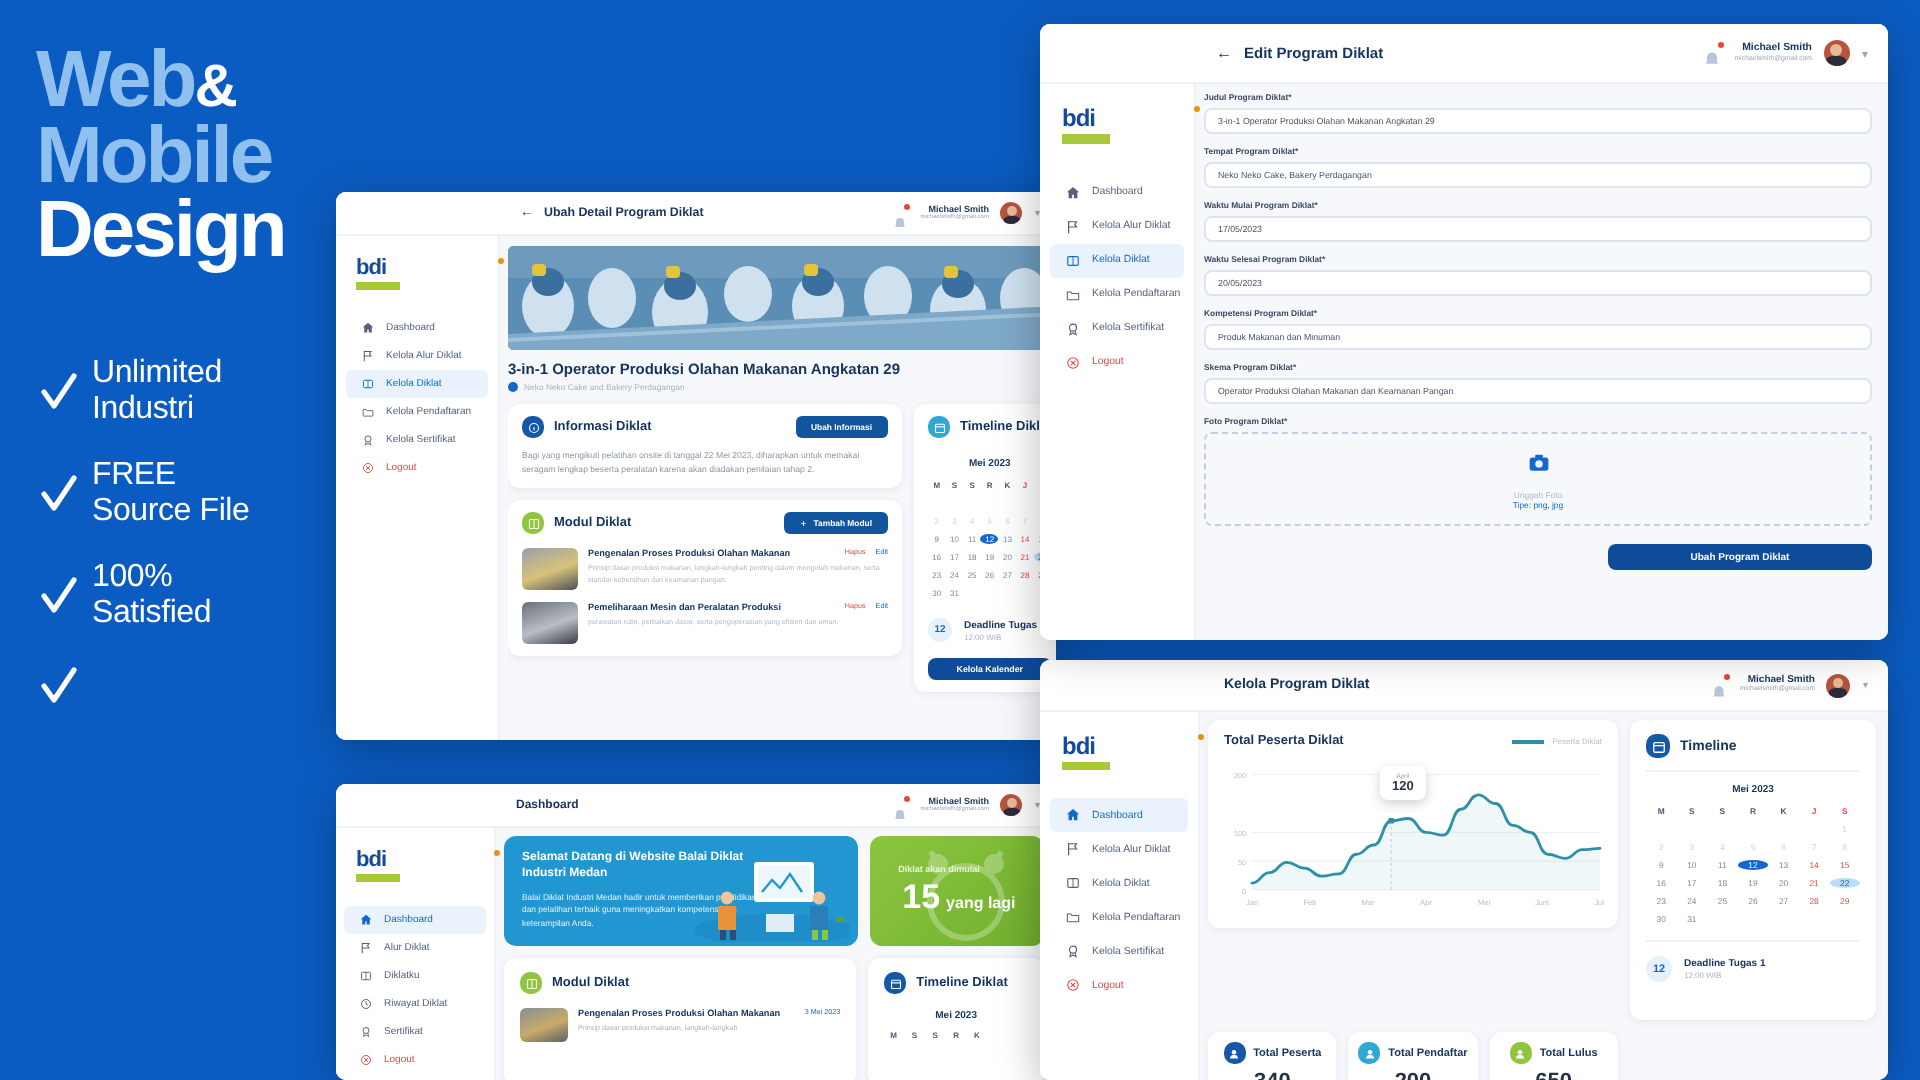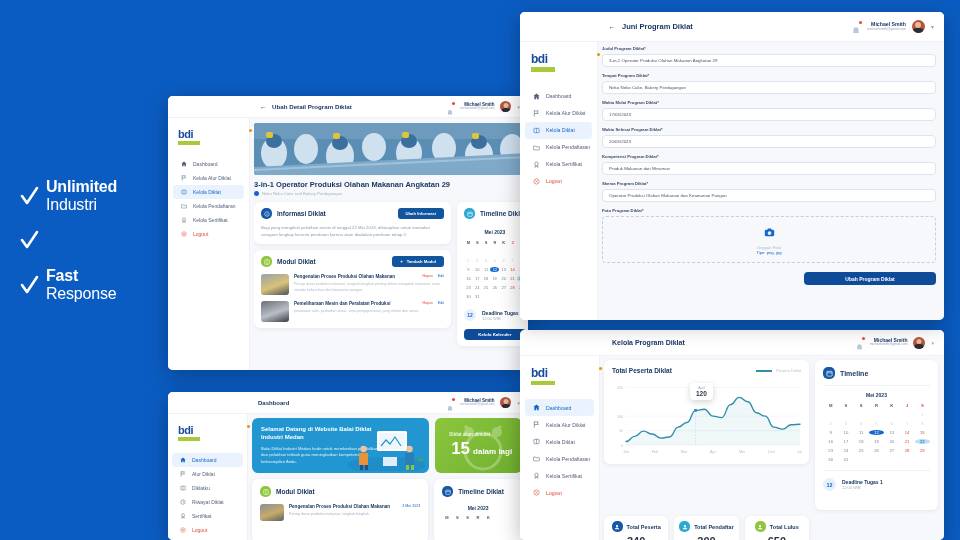--- a/index.html
+++ b/index.html
@@ -17,21 +17,21 @@
   .pt-1 { font-size: 40px; color: #8FC0F0; }
   .pt-1 .amp { color: #ffffff; font-size: 30px; }
   .pt-2 { font-size: 40px; color: #8FC0F0; }
   .pt-3 { font-size: 40px; color: #ffffff; }
 
   .promo-list { position: absolute; left: 20px; top: 178px; width: 150px; }
   .promo-item { display: flex; align-items: center; gap: 7px; margin-bottom: 16px; }
   .check { width: 19px; height: 22px; flex: 0 0 19px; position: relative; }
   .check svg { display:block; }
   .pi-text { line-height: 1.1; }
-  .pi-a { font-size: 16px; font-weight: bold; color: #ffffff; display: block; letter-spacing: -0.2px;}
+  .pi-a { font-size: 16px; font-weight: normal; color: #ffffff; display: block; letter-spacing: -0.2px;}
   .pi-b { font-size: 16px; font-weight: normal; color: #ffffff; display: block; letter-spacing: -0.2px;}
 
   
   .badge {
     position: absolute; left: 172px; top: 36px; width: 195px; height: 38px;
     background: #E8930F; border-radius: 7px; display: flex; align-items: center; justify-content: center;
     box-shadow: 0 3px 7px rgba(0,0,0,0.18);
   }
   .badge span { color: #fff; font-size: 19px; font-weight: bold; letter-spacing: -0.3px; white-space: nowrap;}
 
@@ -111,49 +111,65 @@
   .tt-lbl { color:#9aa5b8; }
   .tt-val { color:#2a3345; font-weight:bold; }
   .legend-line { background:#2E8FA8; height:2px; }
 </style>
 </head>
 <body>
 
 <div id="stage">
 
   <div class="promo">
+    <div class="promo-title">
+      <div class="pt-line pt-1"><span>Web</span><span class="amp">&amp;</span></div>
+      <div class="pt-line pt-2">Mobile</div>
+      <div class="pt-line pt-3">Design</div>
+    </div>
 
     <div class="promo-list">
       <div class="promo-item">
         <span class="check">
             <svg width="19" height="22" viewBox="0 0 19 22">
               <path d="M2 11 L7 18 L17 3" stroke="#ffffff" stroke-width="2.6" fill="none" stroke-linecap="round" stroke-linejoin="round"></path>
             </svg>
           </span>
         <span class="pi-text">
             <span class="pi-a">Unlimited</span>
             <span class="pi-b">Industri</span>
           </span>
       </div>
       <div class="promo-item">
         <span class="check">
             <svg width="19" height="22" viewBox="0 0 19 22">
               <path d="M2 11 L7 18 L17 3" stroke="#ffffff" stroke-width="2.6" fill="none" stroke-linecap="round" stroke-linejoin="round"></path>
             </svg>
           </span>
+        <span class="pi-text">
+            <span class="pi-a">FREE</span>
+            <span class="pi-b">Source File</span>
+          </span>
       </div>
       <div class="promo-item">
         <span class="check">
             <svg width="19" height="22" viewBox="0 0 19 22">
               <path d="M2 11 L7 18 L17 3" stroke="#ffffff" stroke-width="2.6" fill="none" stroke-linecap="round" stroke-linejoin="round"></path>
             </svg>
           </span>
         <span class="pi-text">
-            <span class="pi-a">Fast</span>
-            <span class="pi-b">Response</span>
+            <span class="pi-a">100%</span>
+            <span class="pi-a">Satisfied</span>
+          </span>
+      </div>
+      <div class="promo-item">
+        <span class="check">
+            <svg width="19" height="22" viewBox="0 0 19 22">
+              <path d="M2 11 L7 18 L17 3" stroke="#ffffff" stroke-width="2.6" fill="none" stroke-linecap="round" stroke-linejoin="round"></path>
+            </svg>
           </span>
       </div>
     </div>
   </div>
 
 
   <div class="win" style="left:168px; top:392px; width:360px; height:148px; border-radius:5px;">
     <div class="win-inner">
       <div class="content" style="inset:0; background:#F6F8FB;"></div>
 
@@ -254,21 +270,21 @@
           <div class="green-card" style="width:95px; height:55px;">
             <svg style="position:absolute; left:22px; top:4px; opacity:0.28;" width="52" height="50" viewBox="0 0 52 50">
                 <circle cx="26" cy="29" r="18" stroke="#fff" fill="none" stroke-width="3"></circle>
                 <path d="M13 9 L8 4 M39 9 L44 4" stroke="#fff" stroke-width="3"></path>
                 <circle cx="12" cy="10" r="5" fill="#fff"></circle>
                 <circle cx="40" cy="10" r="5" fill="#fff"></circle>
               </svg>
             <div style="position:absolute; left:14px; top:14px; font-size:4.5px; color:#e9f7d8; font-weight:bold;">Diklat akan dimulai</div>
             <div style="position:absolute; left:16px; top:21px; display:flex; align-items:baseline; gap:3px;">
               <span class="gtxt" style="font-size:17px;">15</span>
-              <span class="gtxt" style="font-size:8px;">dalam lagi</span>
+              <span class="gtxt" style="font-size:8px;">yang lagi</span>
             </div>
           </div>
         </div>
         <div style="display:flex; gap:6px; margin-top:6px;">
           <div class="card-rel" style="width:192px; height:64px; padding:7px 8px;">
             <div style="display:flex; align-items:center; gap:5px;">
               <span class="sq-ico sq-green" style="width:11px;height:11px;">
                 <svg width="6" height="6" viewBox="0 0 16 16">
                     <rect x="2" y="2" width="12" height="12" rx="1.5" fill="none" stroke="#fff" stroke-width="1.6"></rect>
                     <path d="M8 2v12" stroke="#fff" stroke-width="1.4"></path>
@@ -782,21 +798,21 @@
       </div>
     </div>
   </div>
 
   <div class="win" style="left:520px; top:12px; width:424px; height:308px; border-radius:5px;">
     <div class="win-inner">
       <div class="content" style="inset:0; background:#F6F8FB;"></div>
       <div class="topbar" style="height:30px; padding:0 10px;">
         <span style="margin-left:78px; display:flex; align-items:center; gap:6px;">
           <span style="color:#15335e; font-size:8px;">←</span>
-          <span class="tb-title" style="font-size:7.5px;">Juni Program Diklat</span>
+          <span class="tb-title" style="font-size:7.5px;">Edit Program Diklat</span>
         </span>
         <div class="tb-right">
           <span class="bell" style="width:10px;height:10px;display:inline-block;">
             <svg width="10" height="10" viewBox="0 0 16 16">
                 <path d="M8 2a4 4 0 0 0-4 4v3l-1 2h10l-1-2V6a4 4 0 0 0-4-4z" fill="#b9c6da"></path>
               </svg>
             <span class="pip" style="width:3.5px;height:3.5px;"></span>
           </span>
           <span style="display:flex;flex-direction:column;">
             <span class="u-name" style="font-size:5.2px;">Michael Smith</span>

